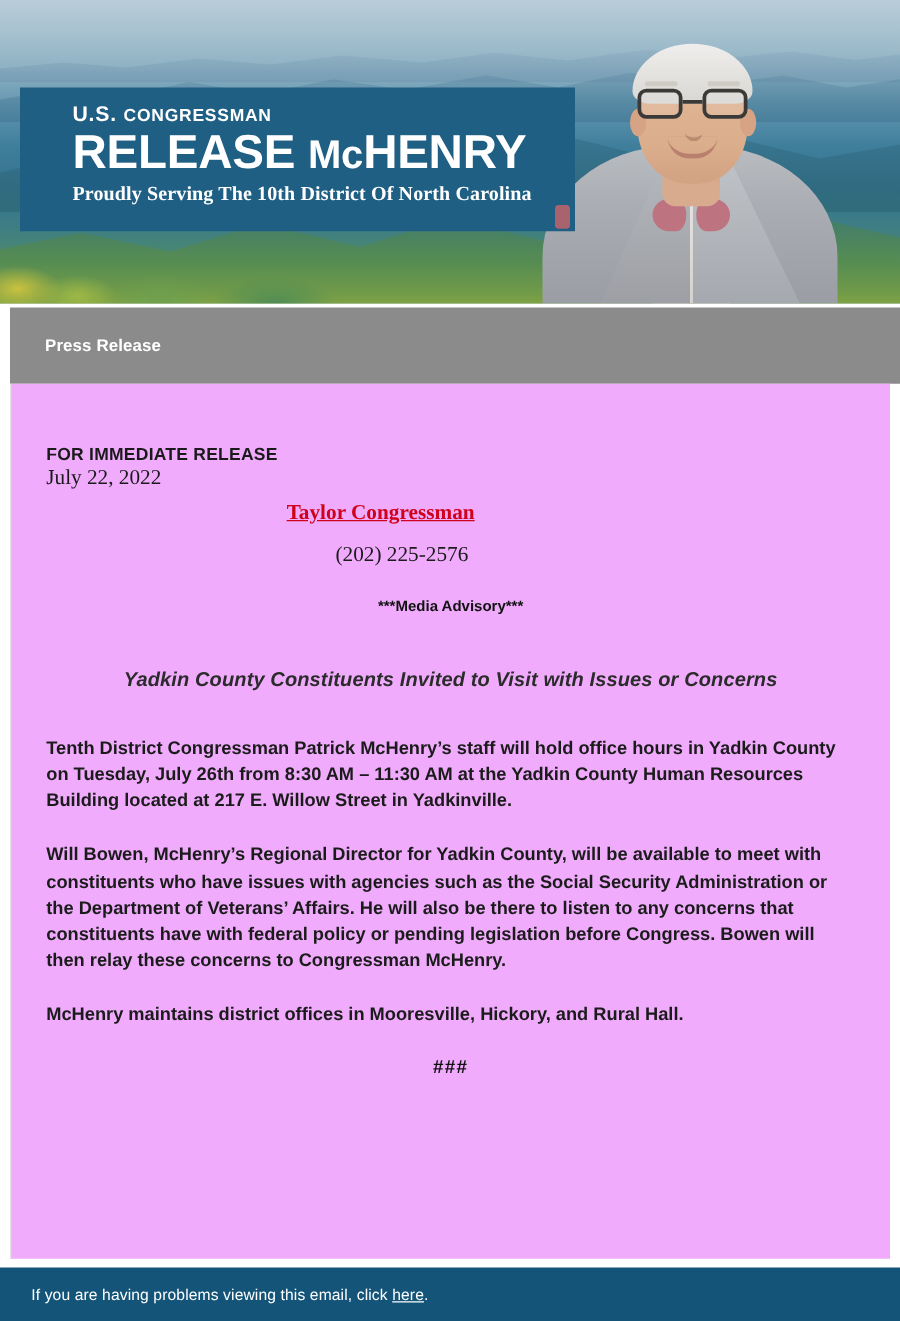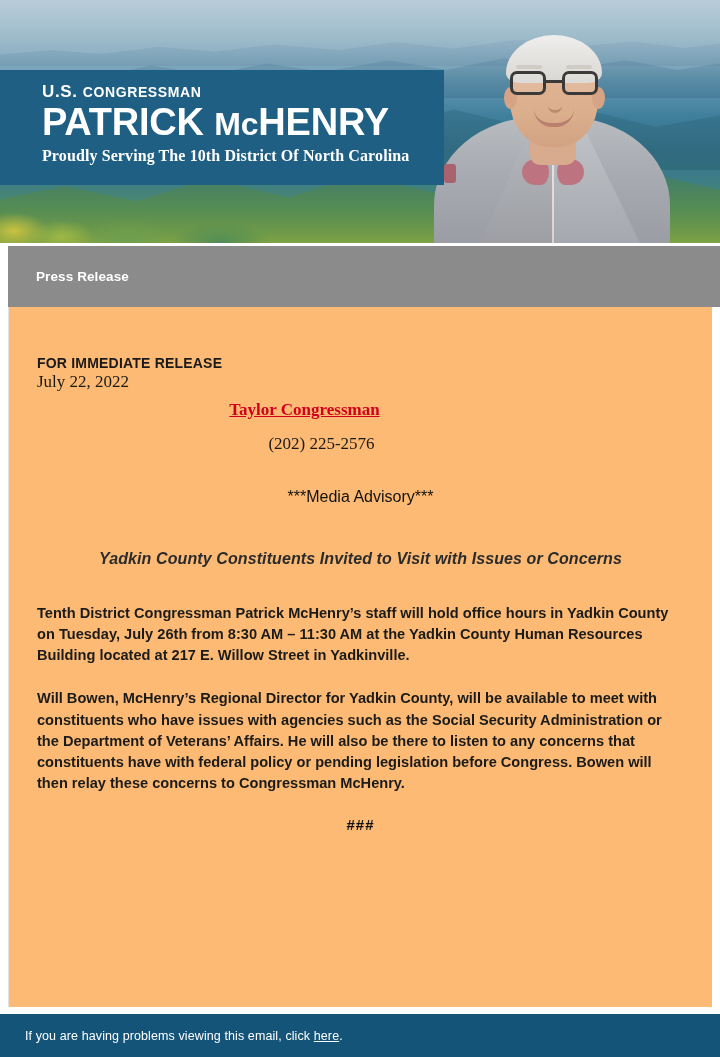--- a/index.html
+++ b/index.html
@@ -217,21 +217,21 @@
     position: absolute;
     left: 130px; bottom: 130px;
     width: 14px; height: 14px;
     border-bottom: 3px solid rgba(160,110,85,.55);
     border-radius: 0 0 10px 10px;
   }
 
   
   .nameplate {
     position: absolute;
-    left: 0;
+    left: 16px;
     top: 70px;
     width: 444px;
     height: 115px;
     background: #1f5f84;
     box-sizing: border-box;
     padding: 12px 0 0 42px;
   }
   .np-kicker {
     color: #ffffff;
     font-family: "Liberation Sans", sans-serif;
@@ -286,21 +286,21 @@
     letter-spacing: .1px;
   }
 
   
   .card {
     position: absolute;
     top: 307px;
     left: 8px;
     width: 704px;
     height: 700px;
-    background: #fdba74;
+    background: #f0abfc;
     border-left: 1px solid #e2e2e2;
     box-sizing: border-box;
   }
   .card-inner {
     padding: 48px 20px 0 20px;
   }
 
   .fir {
     font-size: 14px;
     font-weight: 700;
@@ -331,24 +331,24 @@
   }
   .contact-phone {
     font-family: "Liberation Serif", serif;
     font-size: 17px;
     color: #1a1a1a;
     margin-top: 14px;
     padding-left: 34px;
   }
 
   .advisory {
-    margin-top: 34px;
+    margin-top: 24px;
     text-align: center;
-    font-size: 16px;
-    font-weight: 400;
+    font-size: 12px;
+    font-weight: 700;
     color: #111;
   }
   .headline {
     margin-top: 5px;
     text-align: center;
     font-size: 26.5px;
     font-weight: 700;
     line-height: 1.18;
     color: #000;
     letter-spacing: -.3px;
@@ -439,21 +439,21 @@
         <i class="l"></i>
           <i class="r"></i>
           <b></b>
       </div>
       <div class="p-nose"></div>
       <div class="p-smile"></div>
     </div>
 
     <div class="nameplate">
       <div class="np-kicker"><span>U.S. </span><span class="sc">CONGRESSMAN</span></div>
-      <div class="np-name"><span>PATRICK </span><span class="mc">Mc</span><span>HENRY</span></div>
+      <div class="np-name"><span>RELEASE </span><span class="mc">Mc</span><span>HENRY</span></div>
       <div class="np-tag">Proudly Serving The 10th District Of North Carolina</div>
     </div>
   </div>
 
   <div class="prbar-wrap">
     <div class="prbar">
       <div class="prbar-label">Press Release</div>
     </div>
   </div>
 
@@ -467,20 +467,21 @@
         <a class="contact-name" href="#">Taylor Congressman</a>
         <div class="contact-phone">(202) 225-2576</div>
       </div>
 
       <div class="advisory">***Media Advisory***</div>
       <div class="subhead">Yadkin County Constituents Invited to Visit with Issues or Concerns</div>
 
       <div class="body-copy">
         <p>Tenth District Congressman Patrick McHenry’s staff will hold office hours in Yadkin County on Tuesday, July 26th from 8:30 AM – 11:30 AM at the Yadkin County Human Resources Building located at 217 E. Willow Street in Yadkinville.</p>
         <p>Will Bowen, McHenry’s Regional Director for Yadkin County, will be available to meet with constituents who have issues with agencies such as the Social Security Administration or the Department of Veterans’ Affairs. He will also be there to listen to any concerns that constituents have with federal policy or pending legislation before Congress. Bowen will then relay these concerns to Congressman McHenry.</p>
+        <p>McHenry maintains district offices in Mooresville, Hickory, and Rural Hall.</p>
       </div>
 
       <div class="endmark">###</div>
     </div>
   </div>
 
   <div class="footer">
     <div class="footer-text"><span>If you are having problems viewing this email, click </span><a class="footer-link" href="#">here</a><span>.</span></div>
   </div>
 

